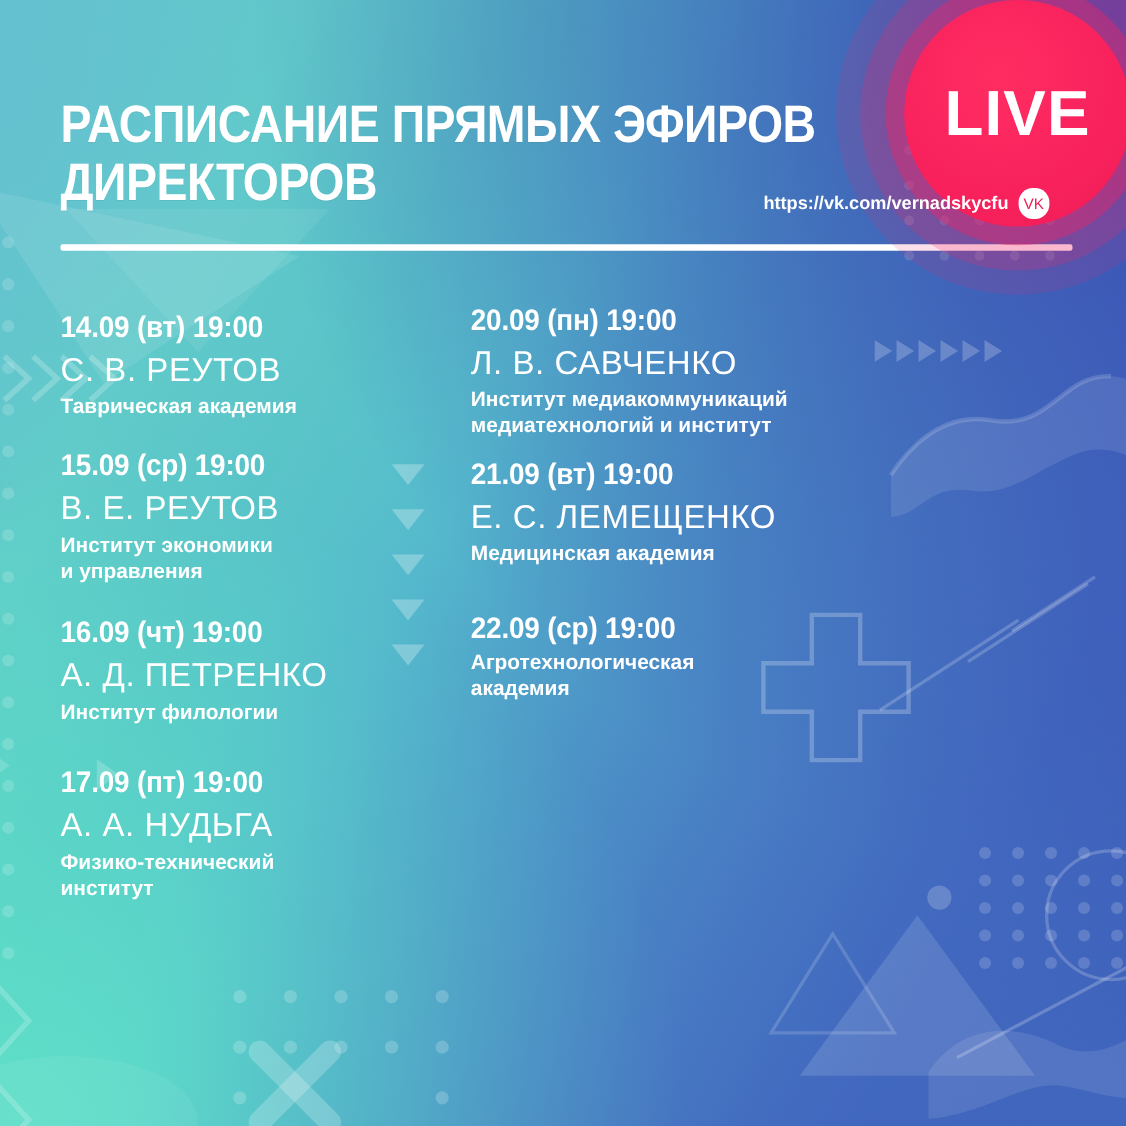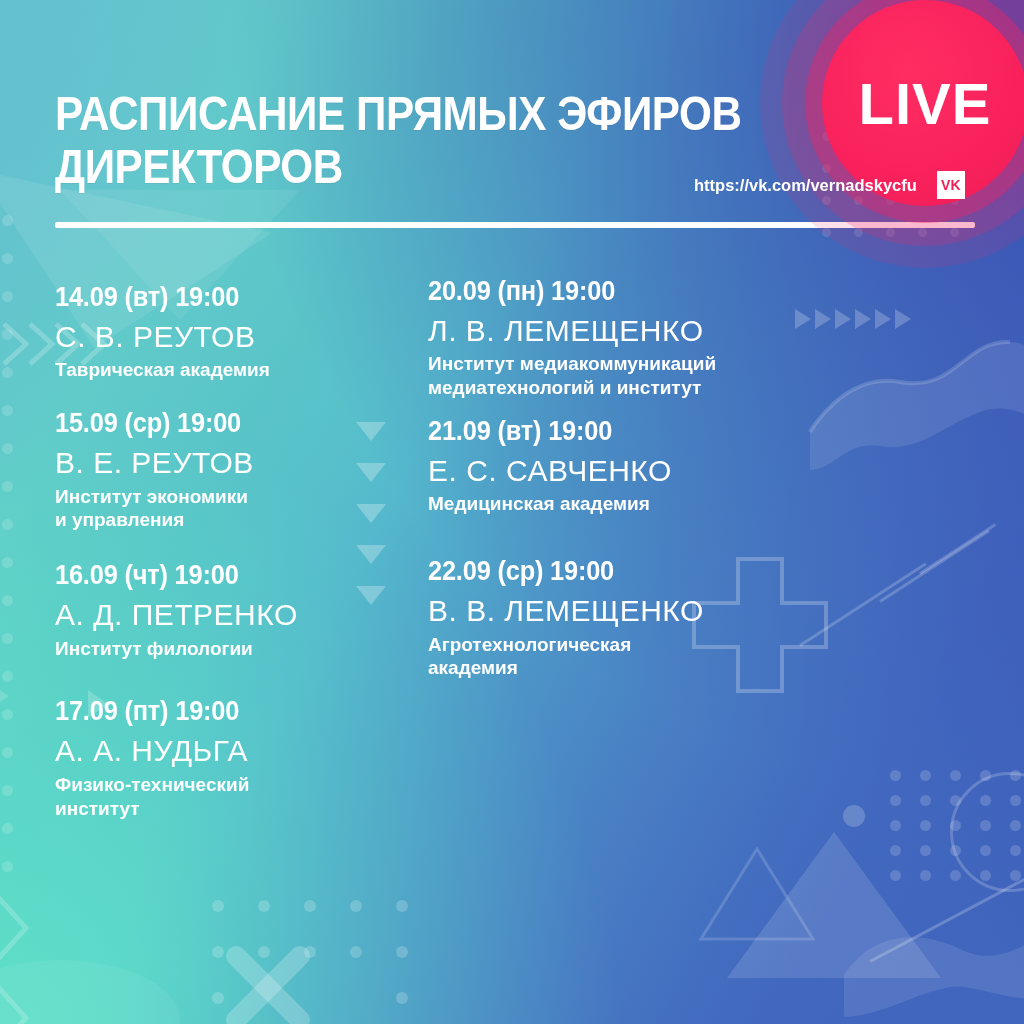--- a/index.html
+++ b/index.html
@@ -169,30 +169,30 @@
   .ring.r1 { left:62px;top:62px;width:206px; height:206px;
              background:radial-gradient(circle at 42% 34%, #ff2d62 0%, #f8215c 60%, #ef1c57 100%); }
   .live-text {
     position:absolute; left:62px; top:62px; width:206px; height:206px;
     display:flex; align-items:center; justify-content:center;
     color:#ffffff; font-weight:bold; font-size:58px; letter-spacing:1px;
     font-family:"Liberation Sans", sans-serif;
   }
   .vk-line {
     position:absolute; left:694px; top:171px;
-    display:flex; align-items:center; gap:20px;
+    display:flex; align-items:center; gap:9px;
   }
   .vk-url {
     color:#ffffff; font-weight:bold; font-size:16.5px;
     font-family:"Liberation Sans", sans-serif; white-space:nowrap;
   }
   .vk-logo {
-    width:28px; height:28px; border-radius:0; background:#ffffff;
+    width:28px; height:28px; border-radius:13px; background:#ffffff;
     display:flex; align-items:center; justify-content:center;
-    color:#ef2157; font-weight:bold; font-size:14px; line-height:1;
+    color:#ef2157; font-weight:normal; font-size:14px; line-height:1;
     font-family:"Liberation Sans", sans-serif;
   }
 
   
   .col { position:absolute; }
   .col-left  { left:55px;  top:282px; width:330px; }
   .col-right { left:428px; top:276px; width:400px; }
 
   .entry { margin-bottom:0; }
   .entry .date {
@@ -448,33 +448,32 @@
       <div class="inst">Физико-технический
 институт</div>
     </div>
 
   </div>
 
   <div class="col col-right">
 
     <div class="entry" style="margin-bottom:16px">
       <div class="date">20.09 (пн) 19:00</div>
-      <div class="name">Л. В. ЛЕМЕЩЕНКО</div>
+      <div class="name">Л. В. САВЧЕНКО</div>
       <div class="inst">Институт медиакоммуникаций
 медиатехнологий и институт</div>
     </div>
 
     <div class="entry" style="margin-bottom:40px">
       <div class="date">21.09 (вт) 19:00</div>
-      <div class="name">Е. С. САВЧЕНКО</div>
+      <div class="name">Е. С. ЛЕМЕЩЕНКО</div>
       <div class="inst">Медицинская академия</div>
     </div>
 
     <div class="entry">
       <div class="date">22.09 (ср) 19:00</div>
-      <div class="name">В. В. ЛЕМЕЩЕНКО</div>
       <div class="inst">Агротехнологическая
 академия</div>
     </div>
 
   </div>
 
 </div>
 
 </body></html>

